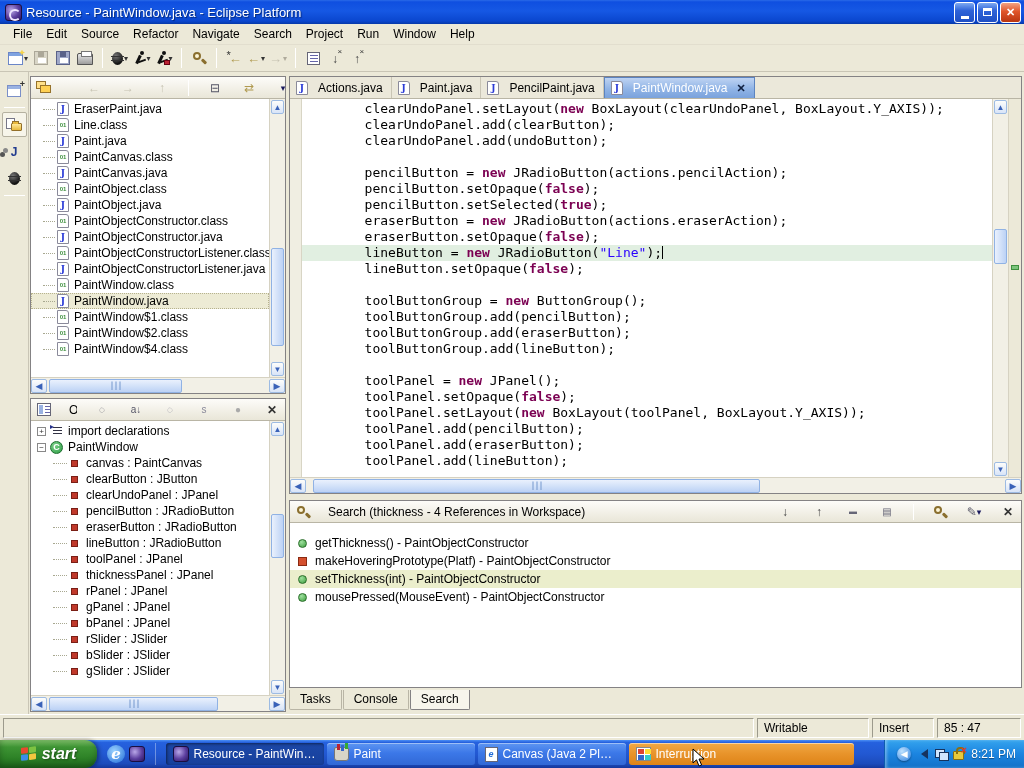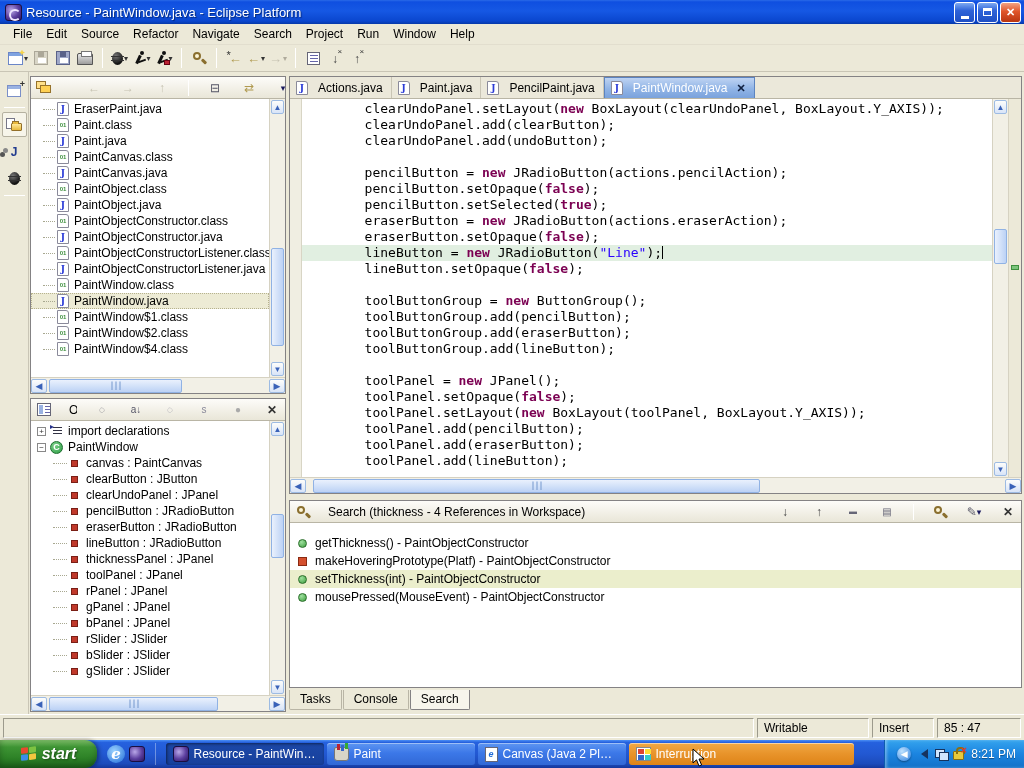--- a/index.html
+++ b/index.html
@@ -403,21 +403,21 @@
             <span class="fic">
               <span class="jl">J</span>
             </span>
             <span>EraserPaint.java</span>
           </div>
           <div class="trow">
             <span class="guide"></span>
             <span class="fic classf">
               <span class="cl">01</span>
             </span>
-            <span>Paint.class</span>
+            <span>Line.class</span>
           </div>
           <div class="trow">
             <span class="guide"></span>
             <span class="fic">
               <span class="jl">J</span>
             </span>
             <span>Paint.java</span>
           </div>
           <div class="trow">
             <span class="guide"></span>
@@ -589,26 +589,26 @@
             <span>eraserButton : JRadioButton</span>
           </div>
           <div class="orow memrow">
             <span class="guide2"></span>
             <span class="redsq"></span>
             <span>lineButton : JRadioButton</span>
           </div>
           <div class="orow memrow">
             <span class="guide2"></span>
             <span class="redsq"></span>
+            <span>toolPanel : JPanel</span>
+          </div>
+          <div class="orow memrow">
+            <span class="guide2"></span>
+            <span class="redsq"></span>
             <span>thicknessPanel : JPanel</span>
-          </div>
-          <div class="orow memrow">
-            <span class="guide2"></span>
-            <span class="redsq"></span>
-            <span>toolPanel : JPanel</span>
           </div>
           <div class="orow memrow">
             <span class="guide2"></span>
             <span class="redsq"></span>
             <span>rPanel : JPanel</span>
           </div>
           <div class="orow memrow">
             <span class="guide2"></span>
             <span class="redsq"></span>
             <span>gPanel : JPanel</span>

